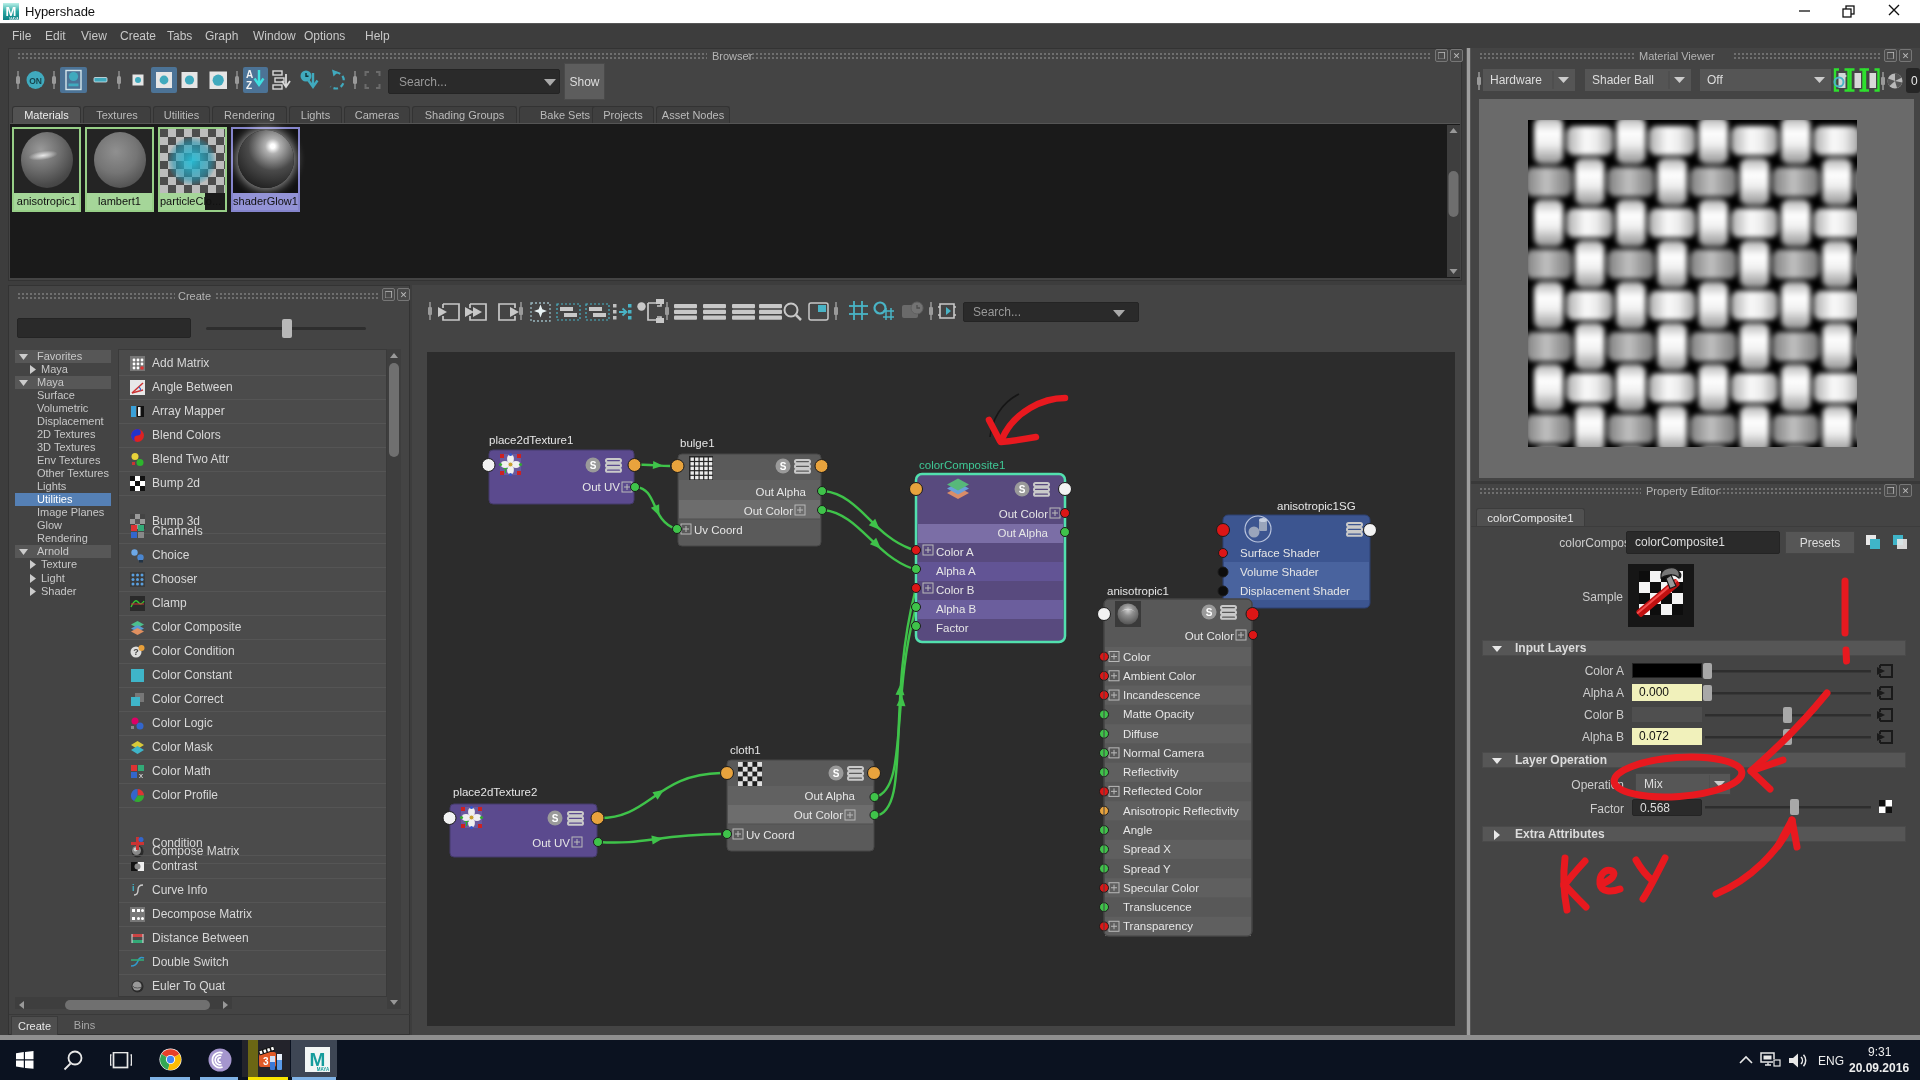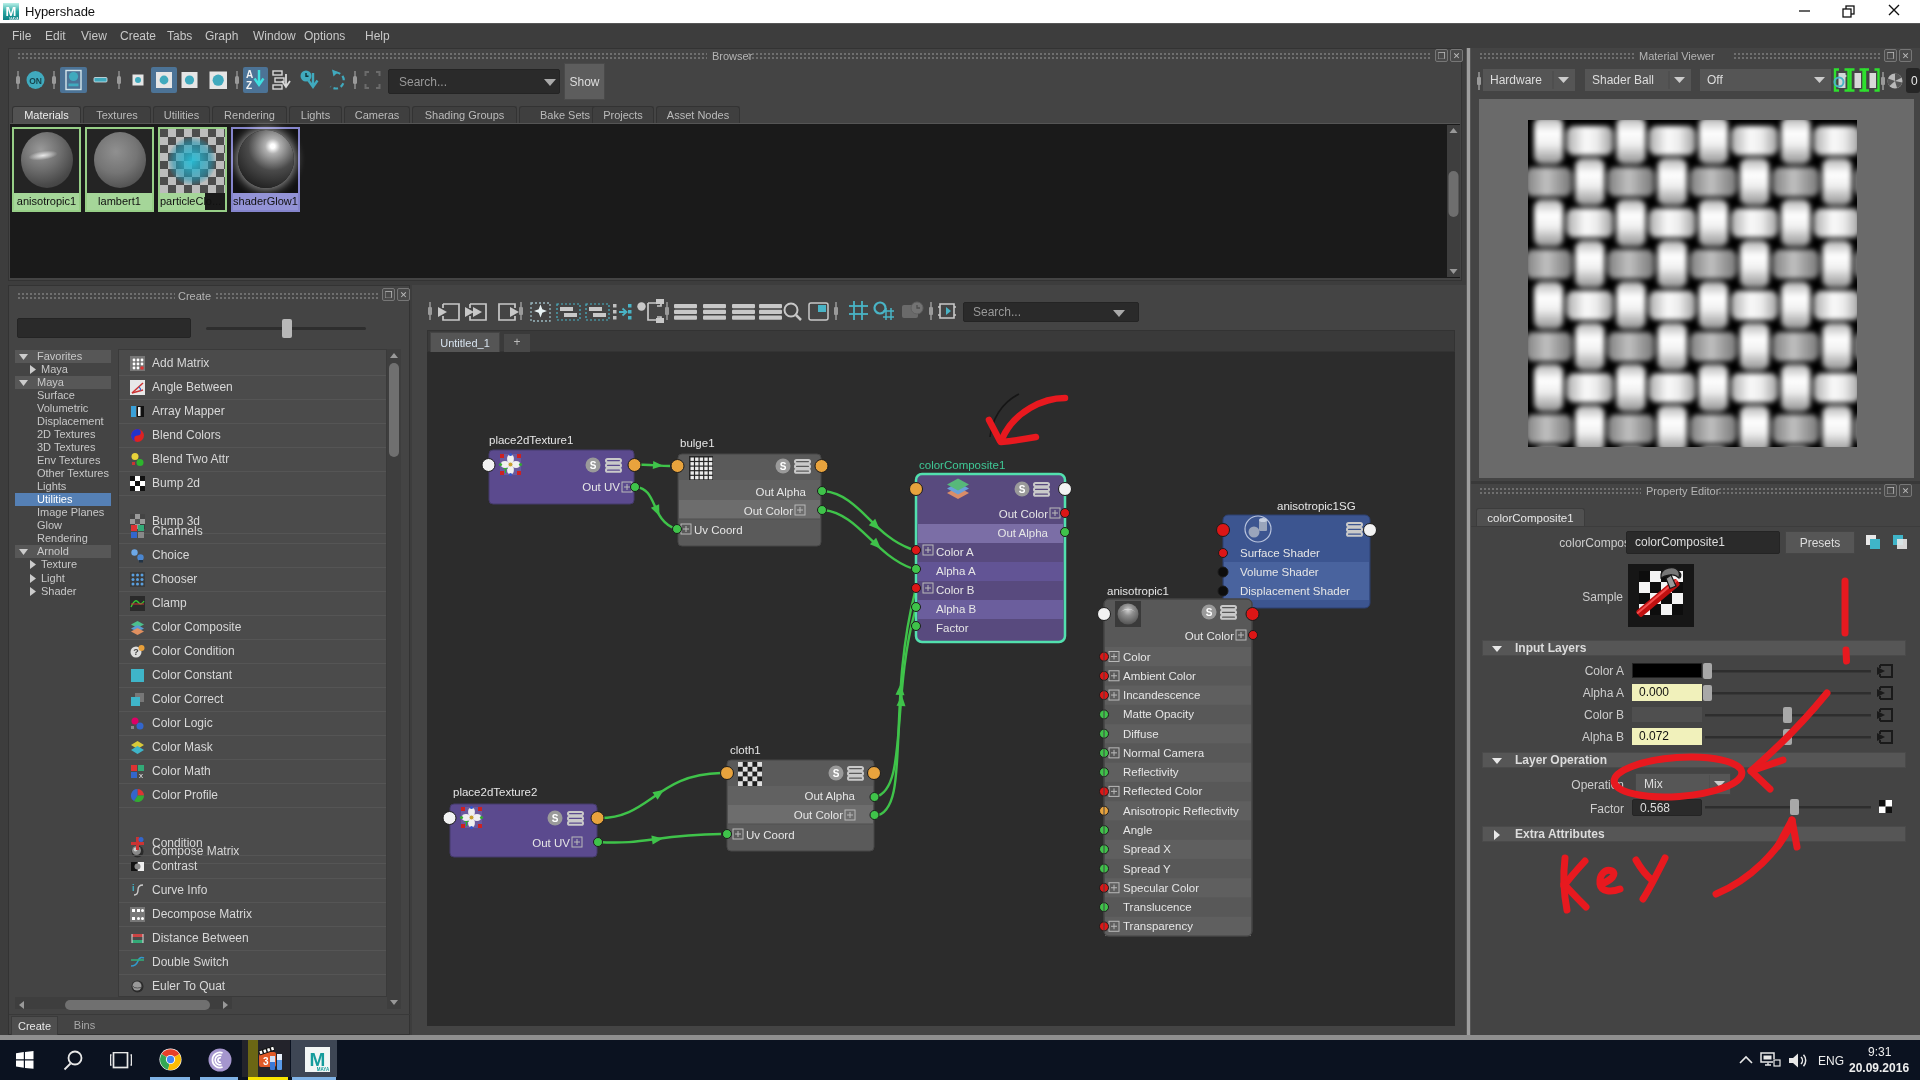--- a/index.html
+++ b/index.html
@@ -117,21 +117,21 @@
 
   <div class="tab act" style="left:3px;top:57px;width:69px;line-height:16px;">Materials</div>
   <div class="tab" style="left:74px;top:57px;width:68px;line-height:16px;">Textures</div>
   <div class="tab" style="left:144px;top:57px;width:57px;line-height:16px;">Utilities</div>
   <div class="tab" style="left:203px;top:57px;width:75px;line-height:16px;">Rendering</div>
   <div class="tab" style="left:280px;top:57px;width:53px;line-height:16px;">Lights</div>
   <div class="tab" style="left:335px;top:57px;width:66px;line-height:16px;">Cameras</div>
   <div class="tab" style="left:403px;top:57px;width:105px;line-height:16px;">Shading Groups</div>
   <div class="tab" style="left:510px;top:57px;width:92px;line-height:16px;">Bake Sets</div>
   <div class="tab" style="left:583px;top:57px;width:62px;line-height:16px;">Projects</div>
-  <div class="tab" style="left:647px;top:57px;width:84px;line-height:16px;">Asset Nodes</div>
+  <div class="tab" style="left:647px;top:57px;width:74px;line-height:16px;">Asset Nodes</div>
 
   <div class="abs" style="left:1px;top:74px;width:1450px;height:155px;background:#1a1a1a;border-top:1px solid #555;">
 
     <div class="abs" style="left:2px;top:3px;width:69px;height:85px;border:2px solid #97cf87;background:#242424;">
       <div class="abs" style="left:7px;top:3px;width:52px;height:56px;border-radius:50%;background:radial-gradient(circle at 38% 32%,#9a9a9a,#6e6e6e 40%,#4a4a4a 70%,#383838 95%);"></div>
       <div class="abs" style="left:14px;top:22px;width:30px;height:9px;border-radius:50%;background:radial-gradient(ellipse at 50% 50%,#e8e8e8,rgba(150,150,150,0) 70%);transform:rotate(-8deg);"></div>
       <div class="abs" style="left:0;top:64px;width:65px;height:17px;background:#a5d699;font-size:11px;color:#111;text-align:center;line-height:17px;">anisotropic1</div>
     </div>
 
     <div class="abs" style="left:75px;top:3px;width:69px;height:85px;border:2px solid #97cf87;background:#242424;">
@@ -620,24 +620,20 @@
       <rect x="517" y="14" width="4" height="8" rx="1" fill="#9a9a9a"></rect>
 <g transform="translate(526,8)">
         <path d="M2 3 H16 V17 H2 Z M2 6 H0 M2 14 H0 M16 6 H18 M16 14 H18" stroke="#c8c8c8" stroke-width="1.6" fill="none"></path>
         <path d="M8 6 l5 4 -5 4 Z" fill="#49b4c6"></path>
       </g>
 </svg>
   <div class="field abs" style="left:551px;top:17px;width:176px;height:20px;font-size:12px;padding:2px 0 0 9px;">Search...</div>
   <svg class="abs" style="left:700px;top:24px" width="16" height="10">
       <path d="M1 1 L7 8 L13 1 Z" fill="#aaa"></path>
     </svg>
-  <div class="abs" style="left:15px;top:45px;width:1028px;height:22px;background:#3a3a3a;border:1px solid #333;">
-    <div class="abs" style="left:2px;top:1px;width:70px;height:21px;background:#555;border:1px solid #444;font-size:11px;color:#d7e3ef;text-align:center;line-height:20px;">Untitled_1</div>
-    <div class="abs" style="left:76px;top:3px;width:26px;height:18px;background:#484848;font-size:12px;color:#bbb;text-align:center;line-height:17px;">+</div>
-  </div>
 <svg id="canvsvg" style="position:absolute;left:15px;top:67px" width="1028" height="674" viewBox="427 352 1028 674">
 <rect x="427" y="352" width="1028" height="674" fill="#2c2c2c"></rect>
 <path d="M635,465 C652,464 656,466 670,466" stroke="#3fc34a" stroke-width="2.4" fill="none"></path>
 <polygon points="0,-4.0 10,0 0,4.0" fill="#3fc34a" transform="translate(653,465) rotate(4)"></polygon>
 <path d="M636,487 C658,489 650,520 676,529" stroke="#3fc34a" stroke-width="2.4" fill="none"></path>
 <polygon points="0,-4.5 11,0 0,4.5" fill="#3fc34a" transform="translate(655,506) rotate(66)"></polygon>
 <path d="M824,491 C860,495 872,535 911,549" stroke="#3fc34a" stroke-width="2.4" fill="none"></path>
 <polygon points="0,-4.5 11,0 0,4.5" fill="#3fc34a" transform="translate(872,522) rotate(45)"></polygon>
 <path d="M824,510 C858,514 874,554 911,568" stroke="#3fc34a" stroke-width="2.4" fill="none"></path>
 <polygon points="0,-4.5 11,0 0,4.5" fill="#3fc34a" transform="translate(873,541) rotate(44)"></polygon>

